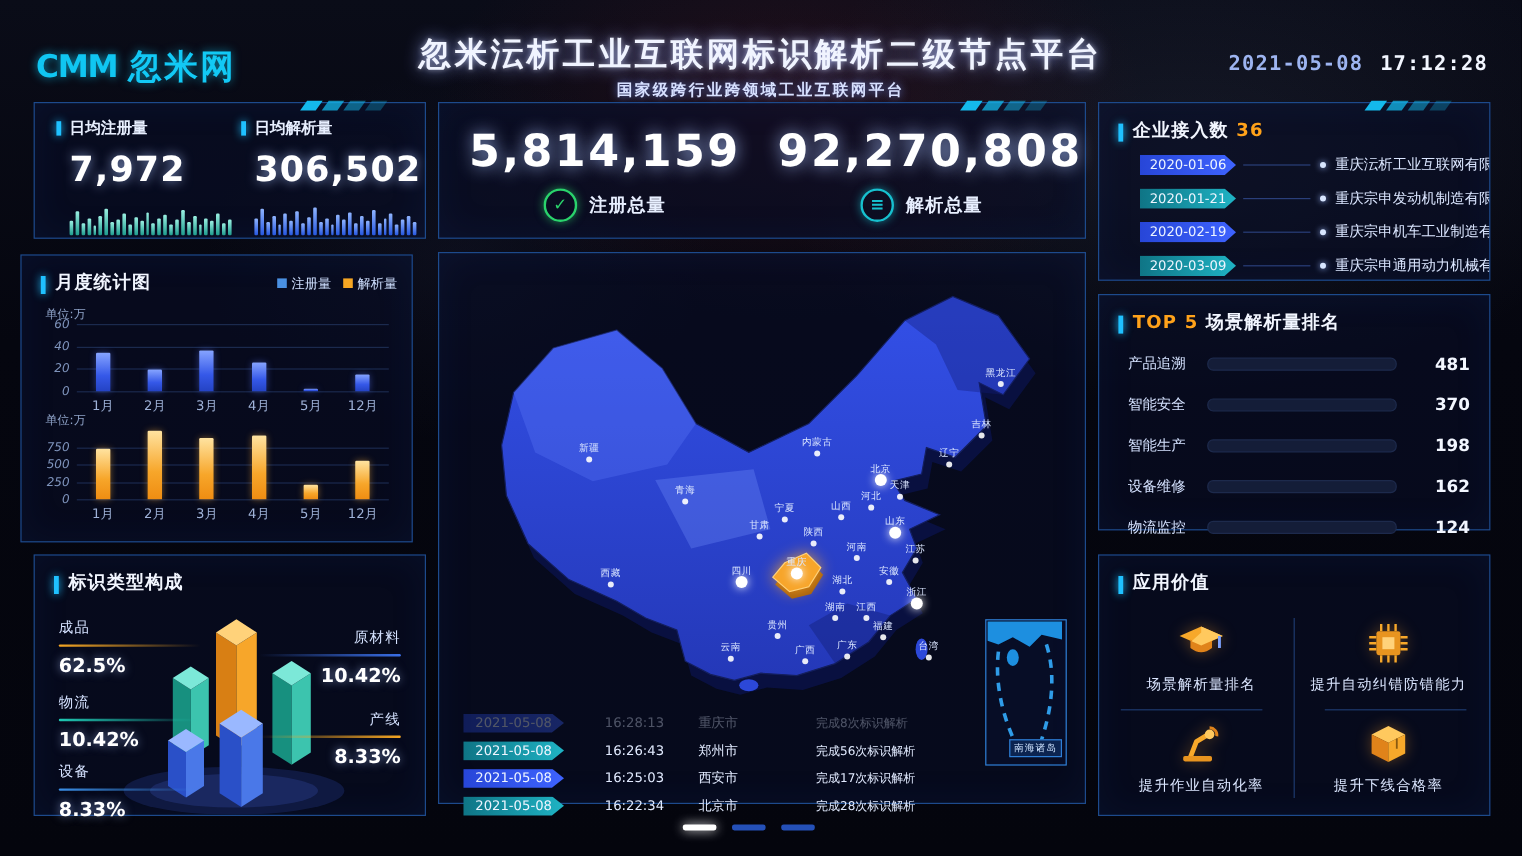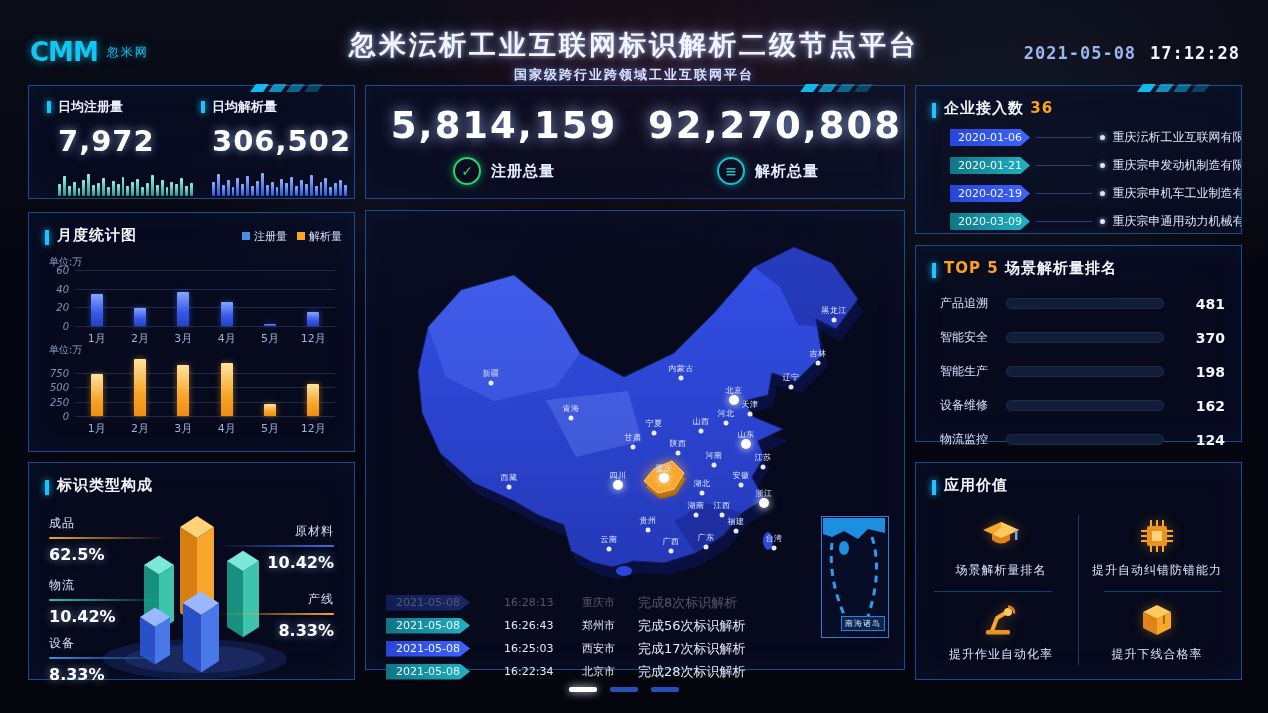--- a/index.html
+++ b/index.html
@@ -7,21 +7,21 @@
        font-family:"DejaVu Sans","Liberation Sans",sans-serif;color:#fff;
        background:
          radial-gradient(420px 260px at 52% 12%, rgba(96,26,38,.28), rgba(0,0,0,0) 70%),
          radial-gradient(500px 300px at 78% 18%, rgba(70,80,105,.20), rgba(0,0,0,0) 70%),
          radial-gradient(300px 220px at 30% 30%, rgba(40,45,80,.18), rgba(0,0,0,0) 70%),
          linear-gradient(180deg,#0a0c18 0%,#05060f 40%,#04050d 100%);}
   
   .header{position:absolute;left:0;top:17px;width:100%;height:70px;}
   .logo{position:absolute;left:30px;top:20px;display:flex;align-items:center;gap:9px;}
   .logo-mark{font-size:26px;font-weight:800;letter-spacing:-1px;color:#10c6f2;text-shadow:0 0 8px rgba(16,198,242,.7);}
-  .logo-text{font-size:12px;font-weight:400;color:#12c9f5;letter-spacing:2px;text-shadow:0 0 8px rgba(16,198,242,.6);}
+  .logo-text{font-size:28px;font-weight:700;color:#12c9f5;letter-spacing:2px;text-shadow:0 0 8px rgba(16,198,242,.6);}
   .title-wrap{position:absolute;left:0;top:10px;width:100%;text-align:center;}
   .page-title{font-size:27px;font-weight:800;letter-spacing:3px;color:#f0f4ff;
               text-shadow:0 0 14px rgba(150,170,255,.85),0 0 4px rgba(255,255,255,.5);}
   .page-subtitle{margin-top:3px;font-size:13px;font-weight:700;letter-spacing:2px;color:#d7e0ff;
               text-shadow:0 0 8px rgba(120,150,255,.8);}
   .datetime{position:absolute;right:28px;top:26px;display:flex;gap:14px;align-items:center;}
   .dt-date{font-size:17px;font-weight:700;color:#9db4f0;letter-spacing:1px;font-family:"DejaVu Sans Mono","Liberation Mono",monospace;}
   .dt-time{font-size:17px;font-weight:800;color:#f2f6ff;letter-spacing:1px;font-family:"DejaVu Sans Mono","Liberation Mono",monospace;}
   
   .panel{position:absolute;background:rgba(9,14,40,.58);border:1px solid #1d4a8c;
@@ -80,21 +80,21 @@
          background:#0c2450;padding:1px 3px;letter-spacing:1px;}
   
   .ticker{position:absolute;left:20px;top:380px;width:500px;}
   .trow{display:flex;align-items:center;height:23px;gap:0;}
   .badge{flex:none;width:84px;height:16px;line-height:16px;font-size:11px;text-align:center;color:#eef5ff;
          clip-path:polygon(0 0,88% 0,100% 50%,88% 100%,0 100%);}
   .badge.blue{background:linear-gradient(90deg,#2746d8,#3e63ff);}
   .badge.teal{background:linear-gradient(90deg,#0f7586,#1fb3c4);}
   .ttime{width:78px;margin-left:34px;font-size:11px;color:#e2ebff;}
   .tcity{width:56px;font-size:11px;color:#e2ebff;}
-  .tmsg{font-size:13px;color:#e2ebff;}
+  .tmsg{font-size:10px;color:#e2ebff;margin-left:42px;}
   .trow.faded{opacity:.32;}
   
   .pager{position:absolute;left:569px;top:687px;display:flex;gap:13px;}
   .pbar{width:28px;height:5px;border-radius:2px;background:#2450b8;cursor:pointer;}
   .pbar.active{background:#ffffff;box-shadow:0 0 9px rgba(255,255,255,.9);}
   
   .erow{display:flex;align-items:center;margin:11px 0 0 34px;}
   .ebadge{flex:none;width:80px;height:17px;line-height:17px;font-size:11px;text-align:center;color:#eef5ff;
           clip-path:polygon(0 0,88% 0,100% 50%,88% 100%,0 100%);}
   .ebadge.blue{background:linear-gradient(90deg,#2746d8,#3e63ff);}
@@ -214,21 +214,21 @@
           <i style="height: 14px;"></i>
           <i style="height: 18px;"></i>
           <i style="height: 9px;"></i>
           <i style="height: 13px;"></i>
           <i style="height: 16px;"></i>
           <i style="height: 11px;"></i>
         </div>
     </div>
   </div>
 
-  <div class="panel" style="left:28px;top:212px;width:325px;height:238px;">
+  <div class="panel" style="left:17px;top:212px;width:325px;height:238px;">
     <div class="ptitle">
       <span class="tickbar"></span>
       <b>月度统计图</b>
     </div>
     <div class="legend" id="mLegend">
         <span><i class="sq" style="background: rgb(74, 144, 226);"></i><span>注册量</span></span>
         <span><i class="sq" style="background: rgb(245, 166, 35);"></i><span>解析量</span></span>
       </div>
     <div class="mchart" id="mchart0" style="top:42px;height:96px;">
         <div class="unit">单位:万</div>

